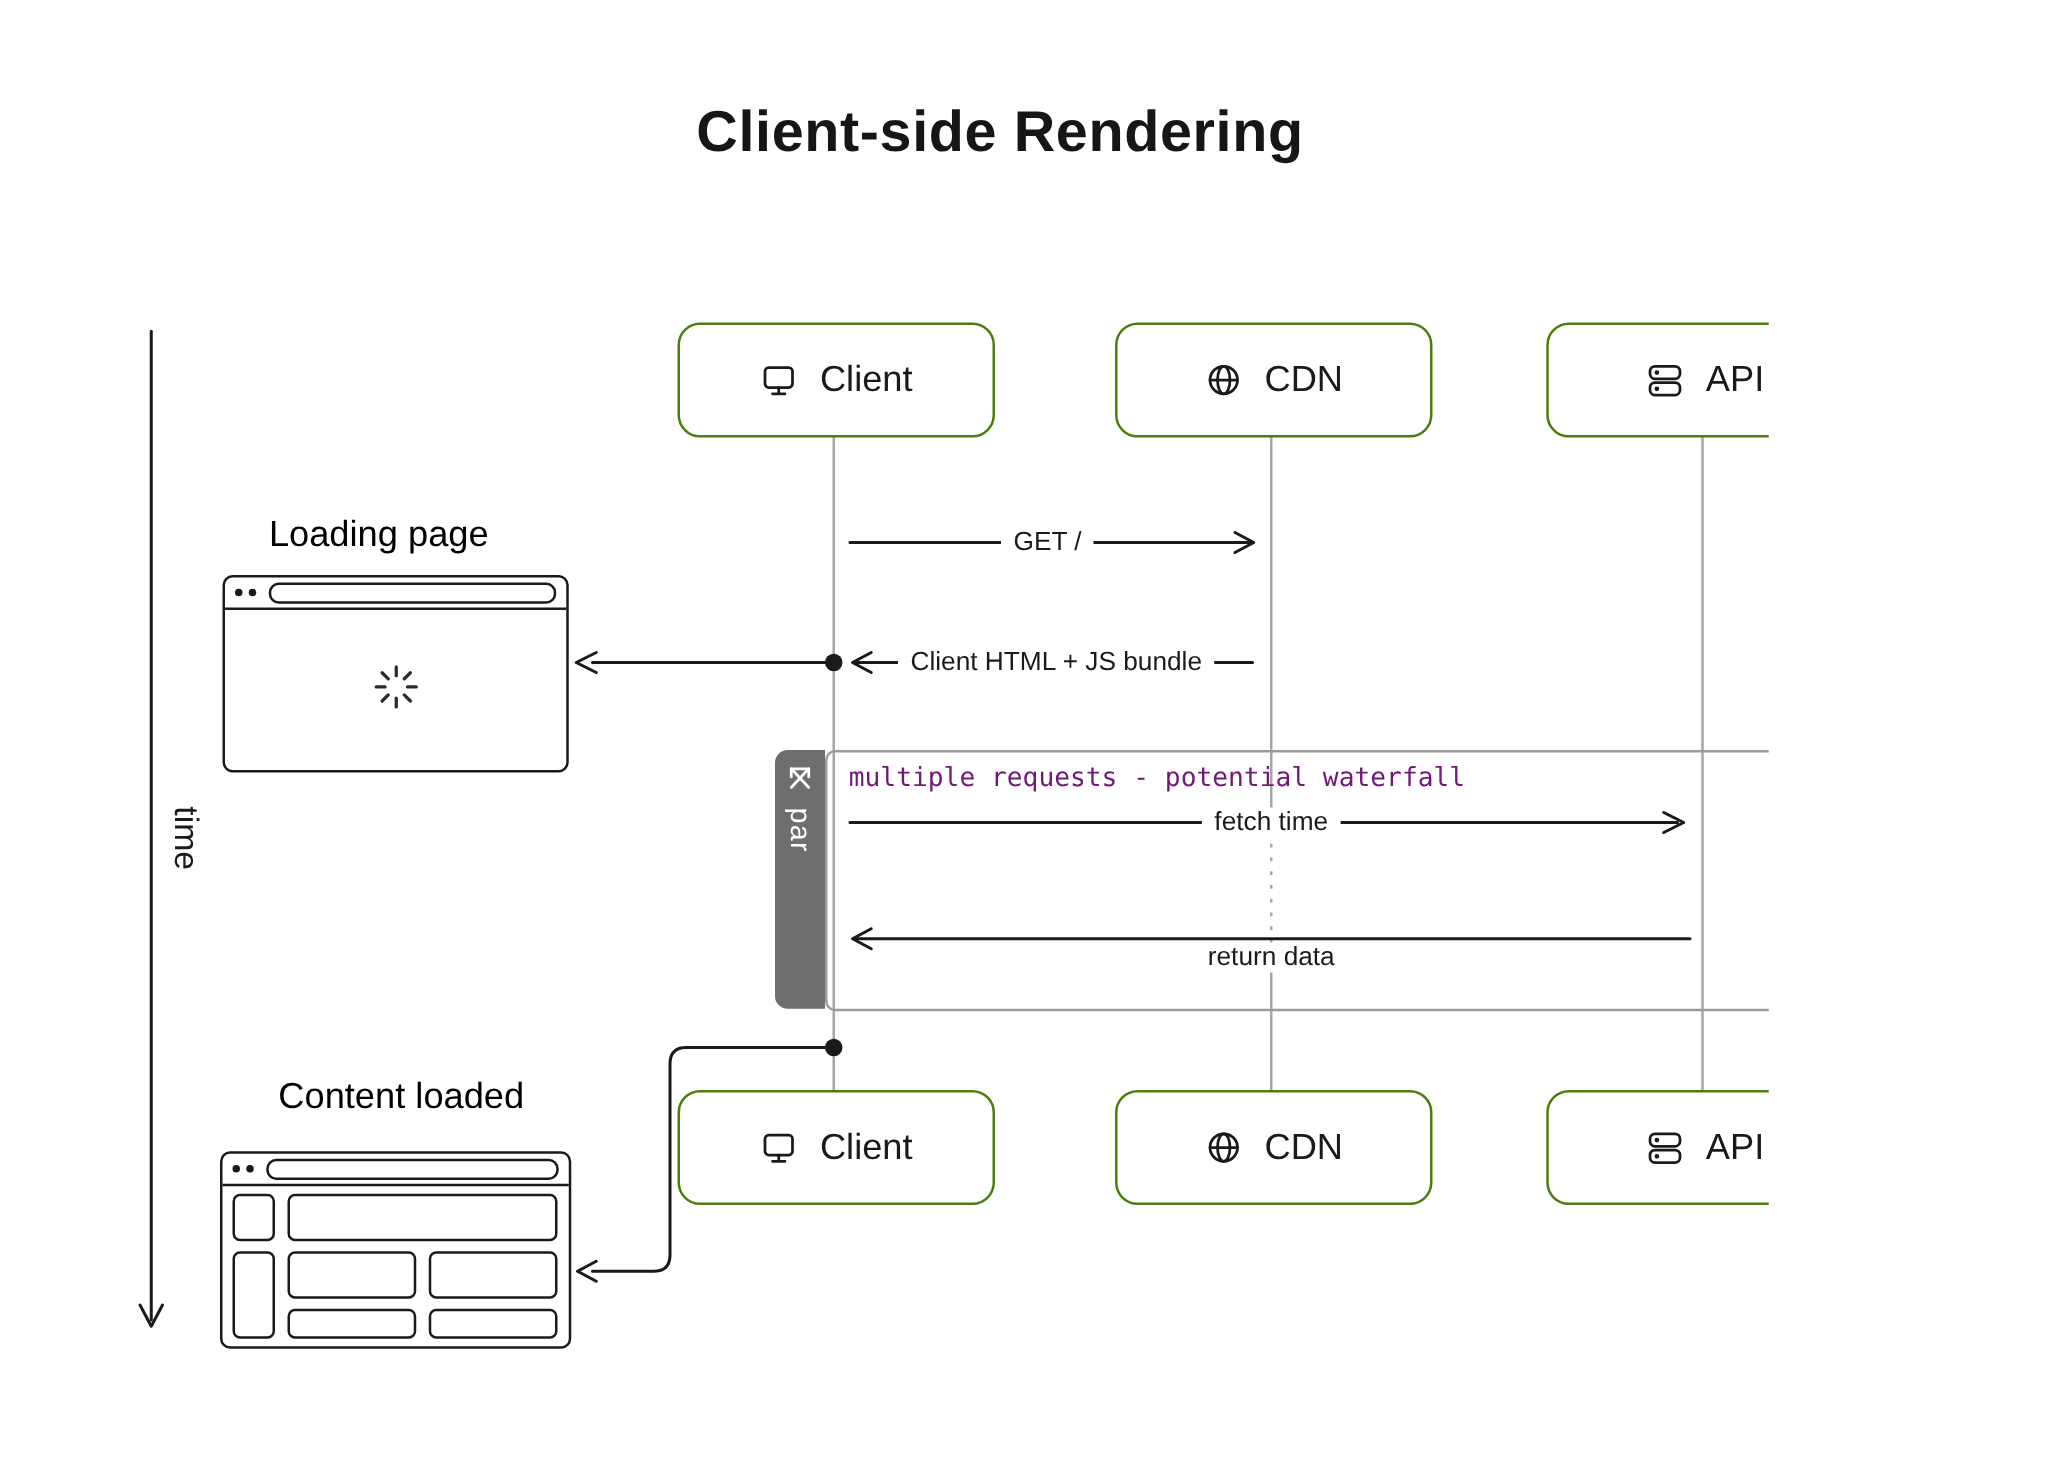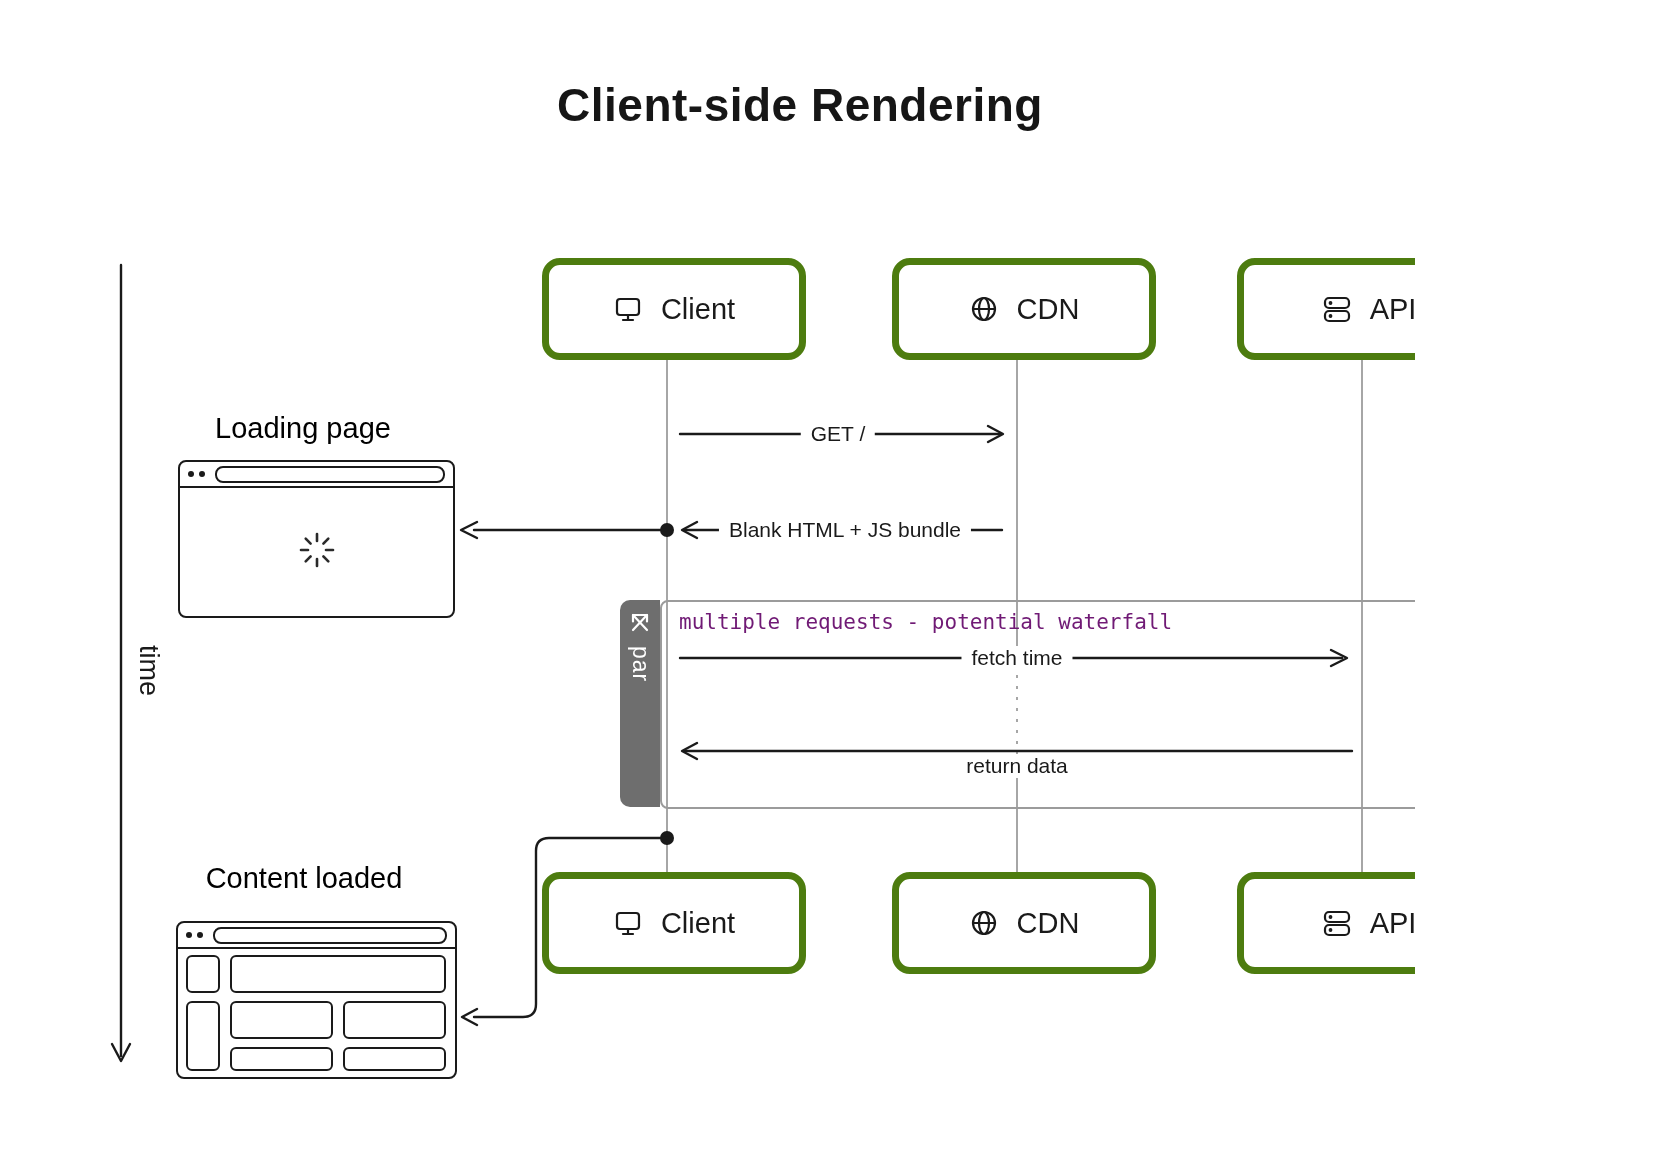--- a/index.html
+++ b/index.html
@@ -17,21 +17,21 @@
     font-size: 46px; font-weight: 700; letter-spacing: .5px;
     color: #161616;
   }
   svg.overlay { position: absolute; left:0; top:0; }
   .stroke-ink { stroke:#1a1a1a; stroke-width:2.4; fill:none; stroke-linecap:round; stroke-linejoin:round; }
   .stroke-gray { stroke:#a6a6a6; stroke-width:2; fill:none; }
   .dot { fill:#1a1a1a; stroke:none; }
 
   .actor {
     position: absolute; width: 250px; height: 88px;
-    border: 7px solid #4d7c0f; border-radius: 18px; background: #fff;
+    border: 2px solid #4d7c0f; border-radius: 18px; background: #fff;
     display: flex; align-items: center; justify-content: center; gap: 18px;
     font-size: 29px;
   }
   .actor svg { stroke:#1a1a1a; stroke-width:2.2; fill:none; stroke-linecap:round; stroke-linejoin:round; }
 
   .msg-label {
     position: absolute; transform: translate(-50%,-50%);
     background: #fff; padding: 0 10px; white-space: nowrap;
     font-size: 21px; color:#1a1a1a; z-index: 5;
   }
@@ -201,26 +201,26 @@
       <path d="M5 20 L19 5"></path>
         <path d="M12.5 5 H19 V11.5"></path>
       <path d="M19 20 L5 5"></path>
         <path d="M5 11.5 V5 H11.5"></path>
     </svg>
     <div class="par-label">par</div>
   </div>
   <div class="par-note">multiple requests - potential waterfall</div>
 
   <div class="msg-label" style="left:838px; top:434px;text-align:center;">GET /</div>
-  <div class="msg-label" style="left:845px; top:530px;">Blank HTML + JS bundle</div>
+  <div class="msg-label" style="left:845px; top:530px;">Client HTML + JS bundle</div>
   <div class="msg-label" style="left:1017px; top:658px;">fetch time</div>
   <div class="msg-label" style="left:1017px; top:751px;margin-top:15px;">return data</div>
 
   <div class="annotation" style="left:303px; top:428px;">Loading page</div>
-  <div class="annotation" style="left:304px; top:878px;">Content loaded</div>
+  <div class="annotation" style="left:321px; top:878px;">Content loaded</div>
 
   <div class="browser" style="left:178px; top:460px; width:277px; height:158px;">
     <div class="b-bar">
       <span class="b-dot"></span>
       <span class="b-dot"></span>
       <span class="b-pill"></span>
     </div>
     <div class="b-body">
       <div class="spinner-wrap">
         <svg width="46" height="46" viewBox="0 0 46 46">

